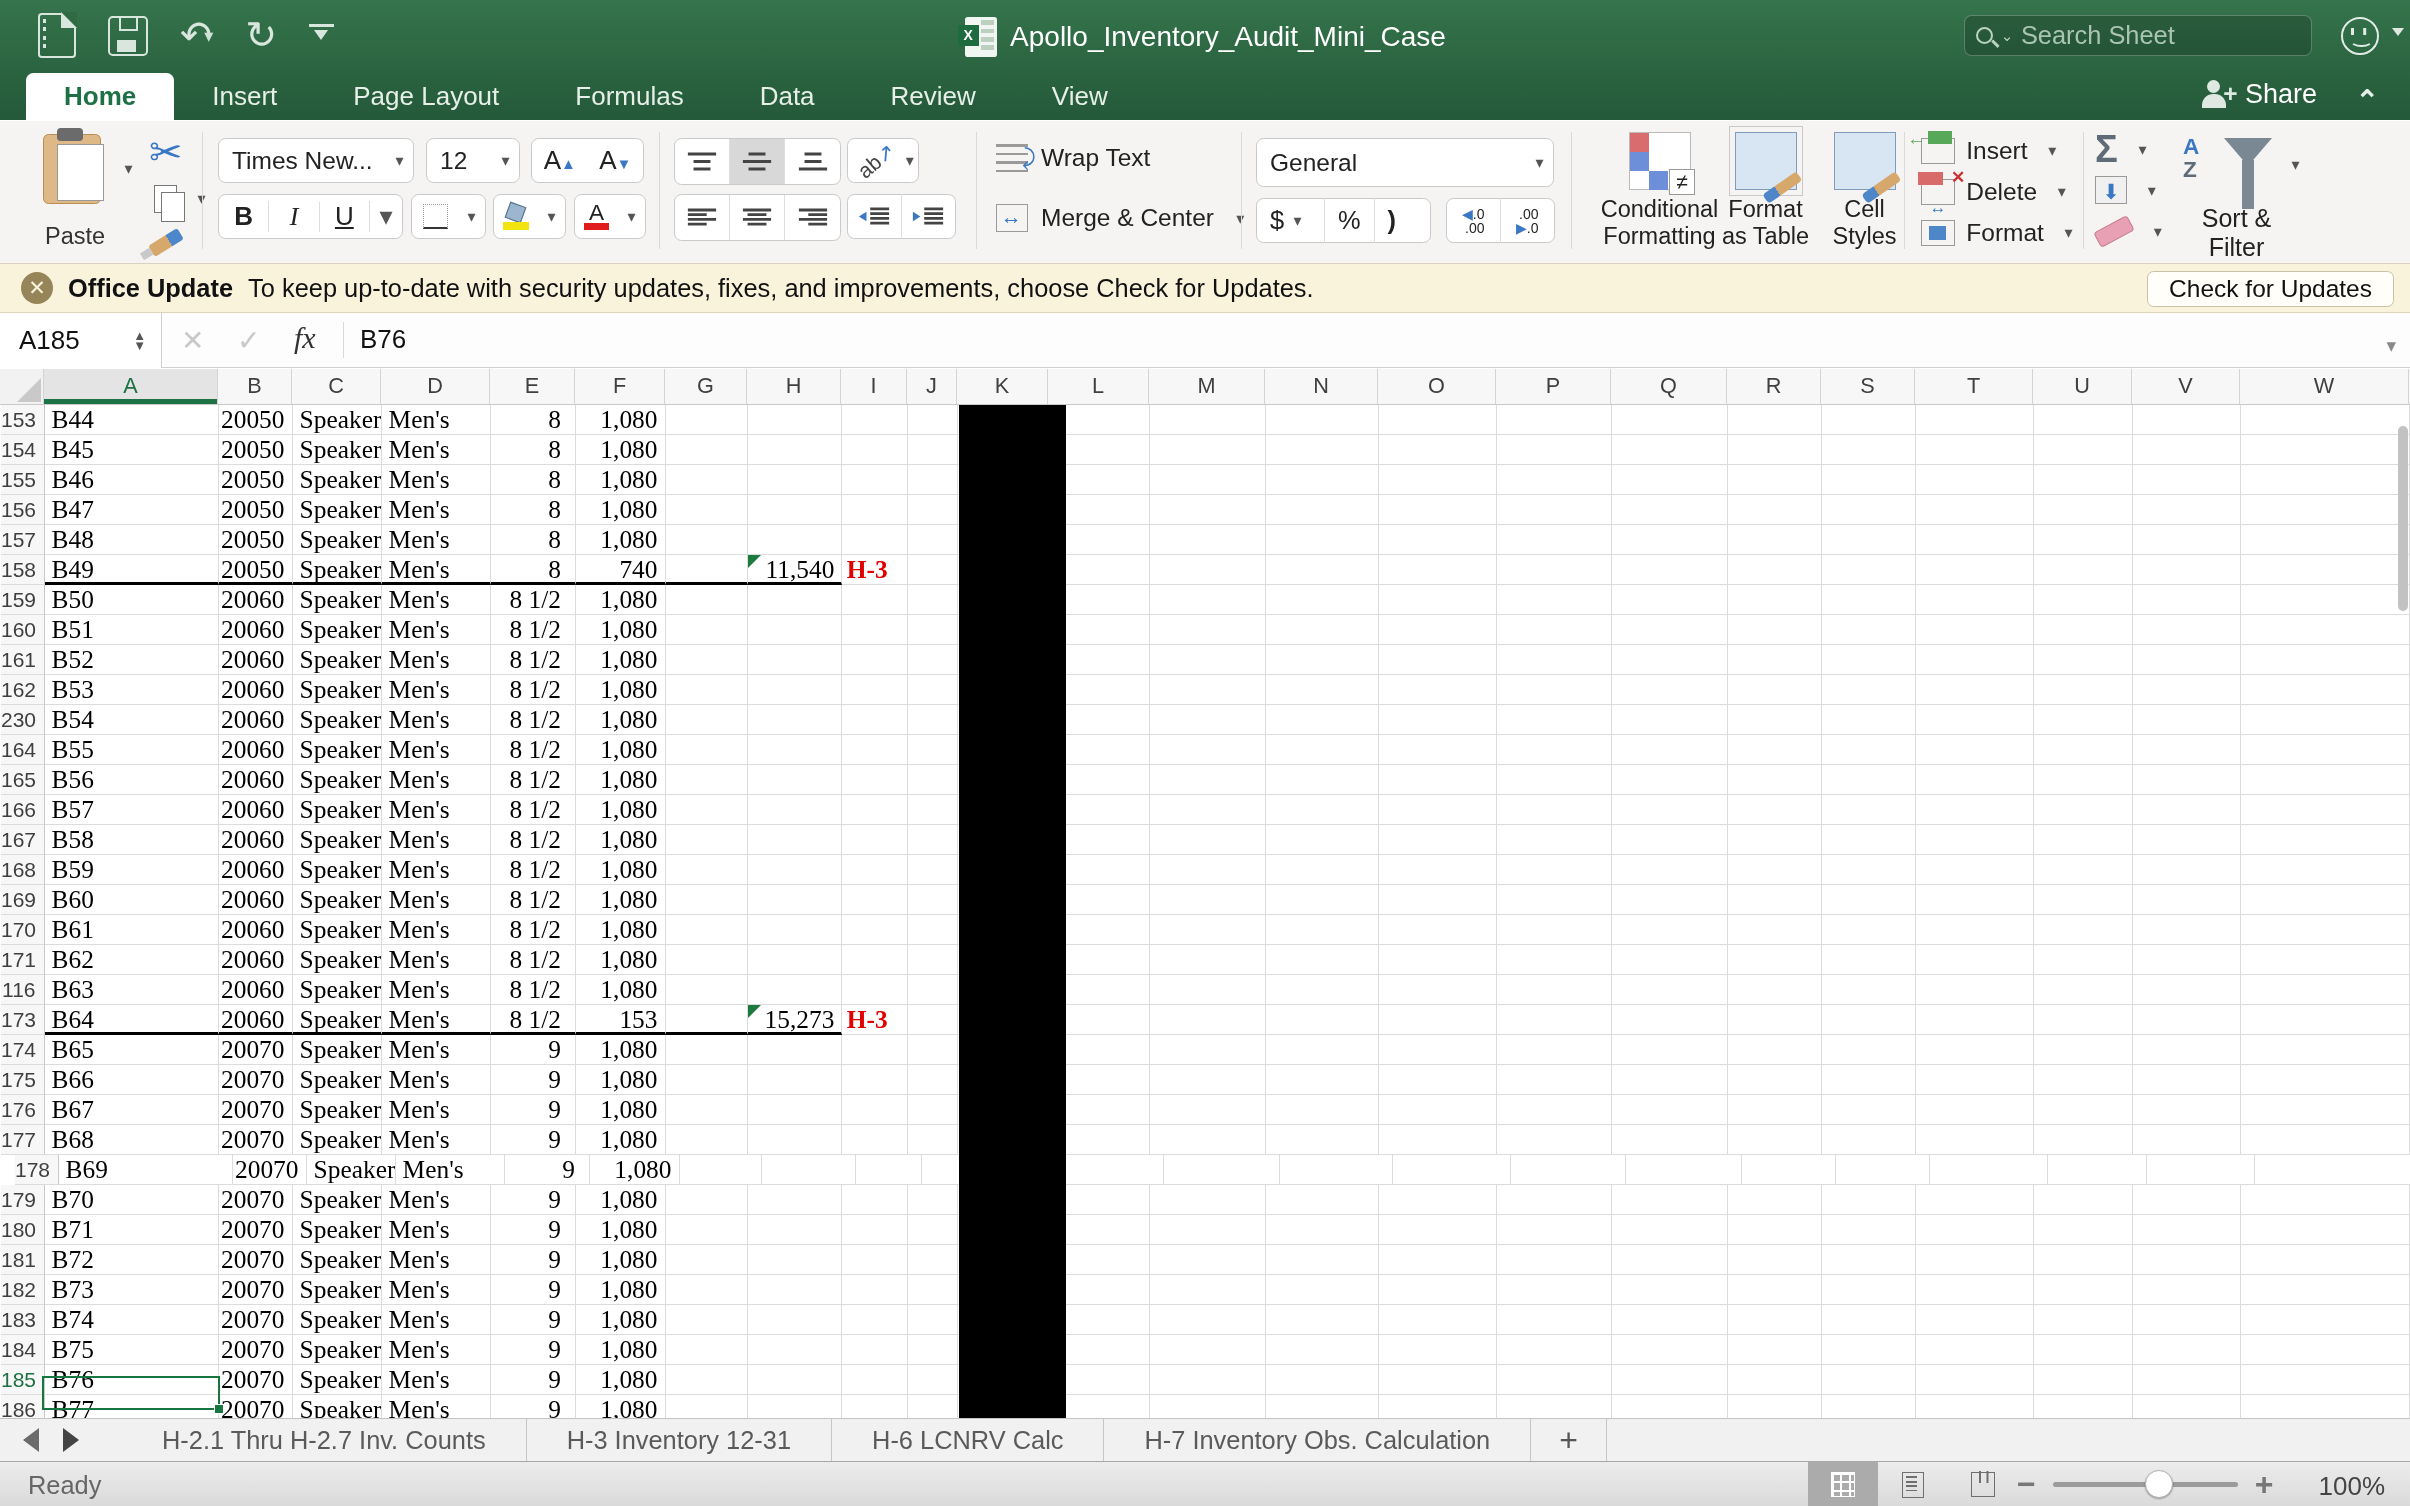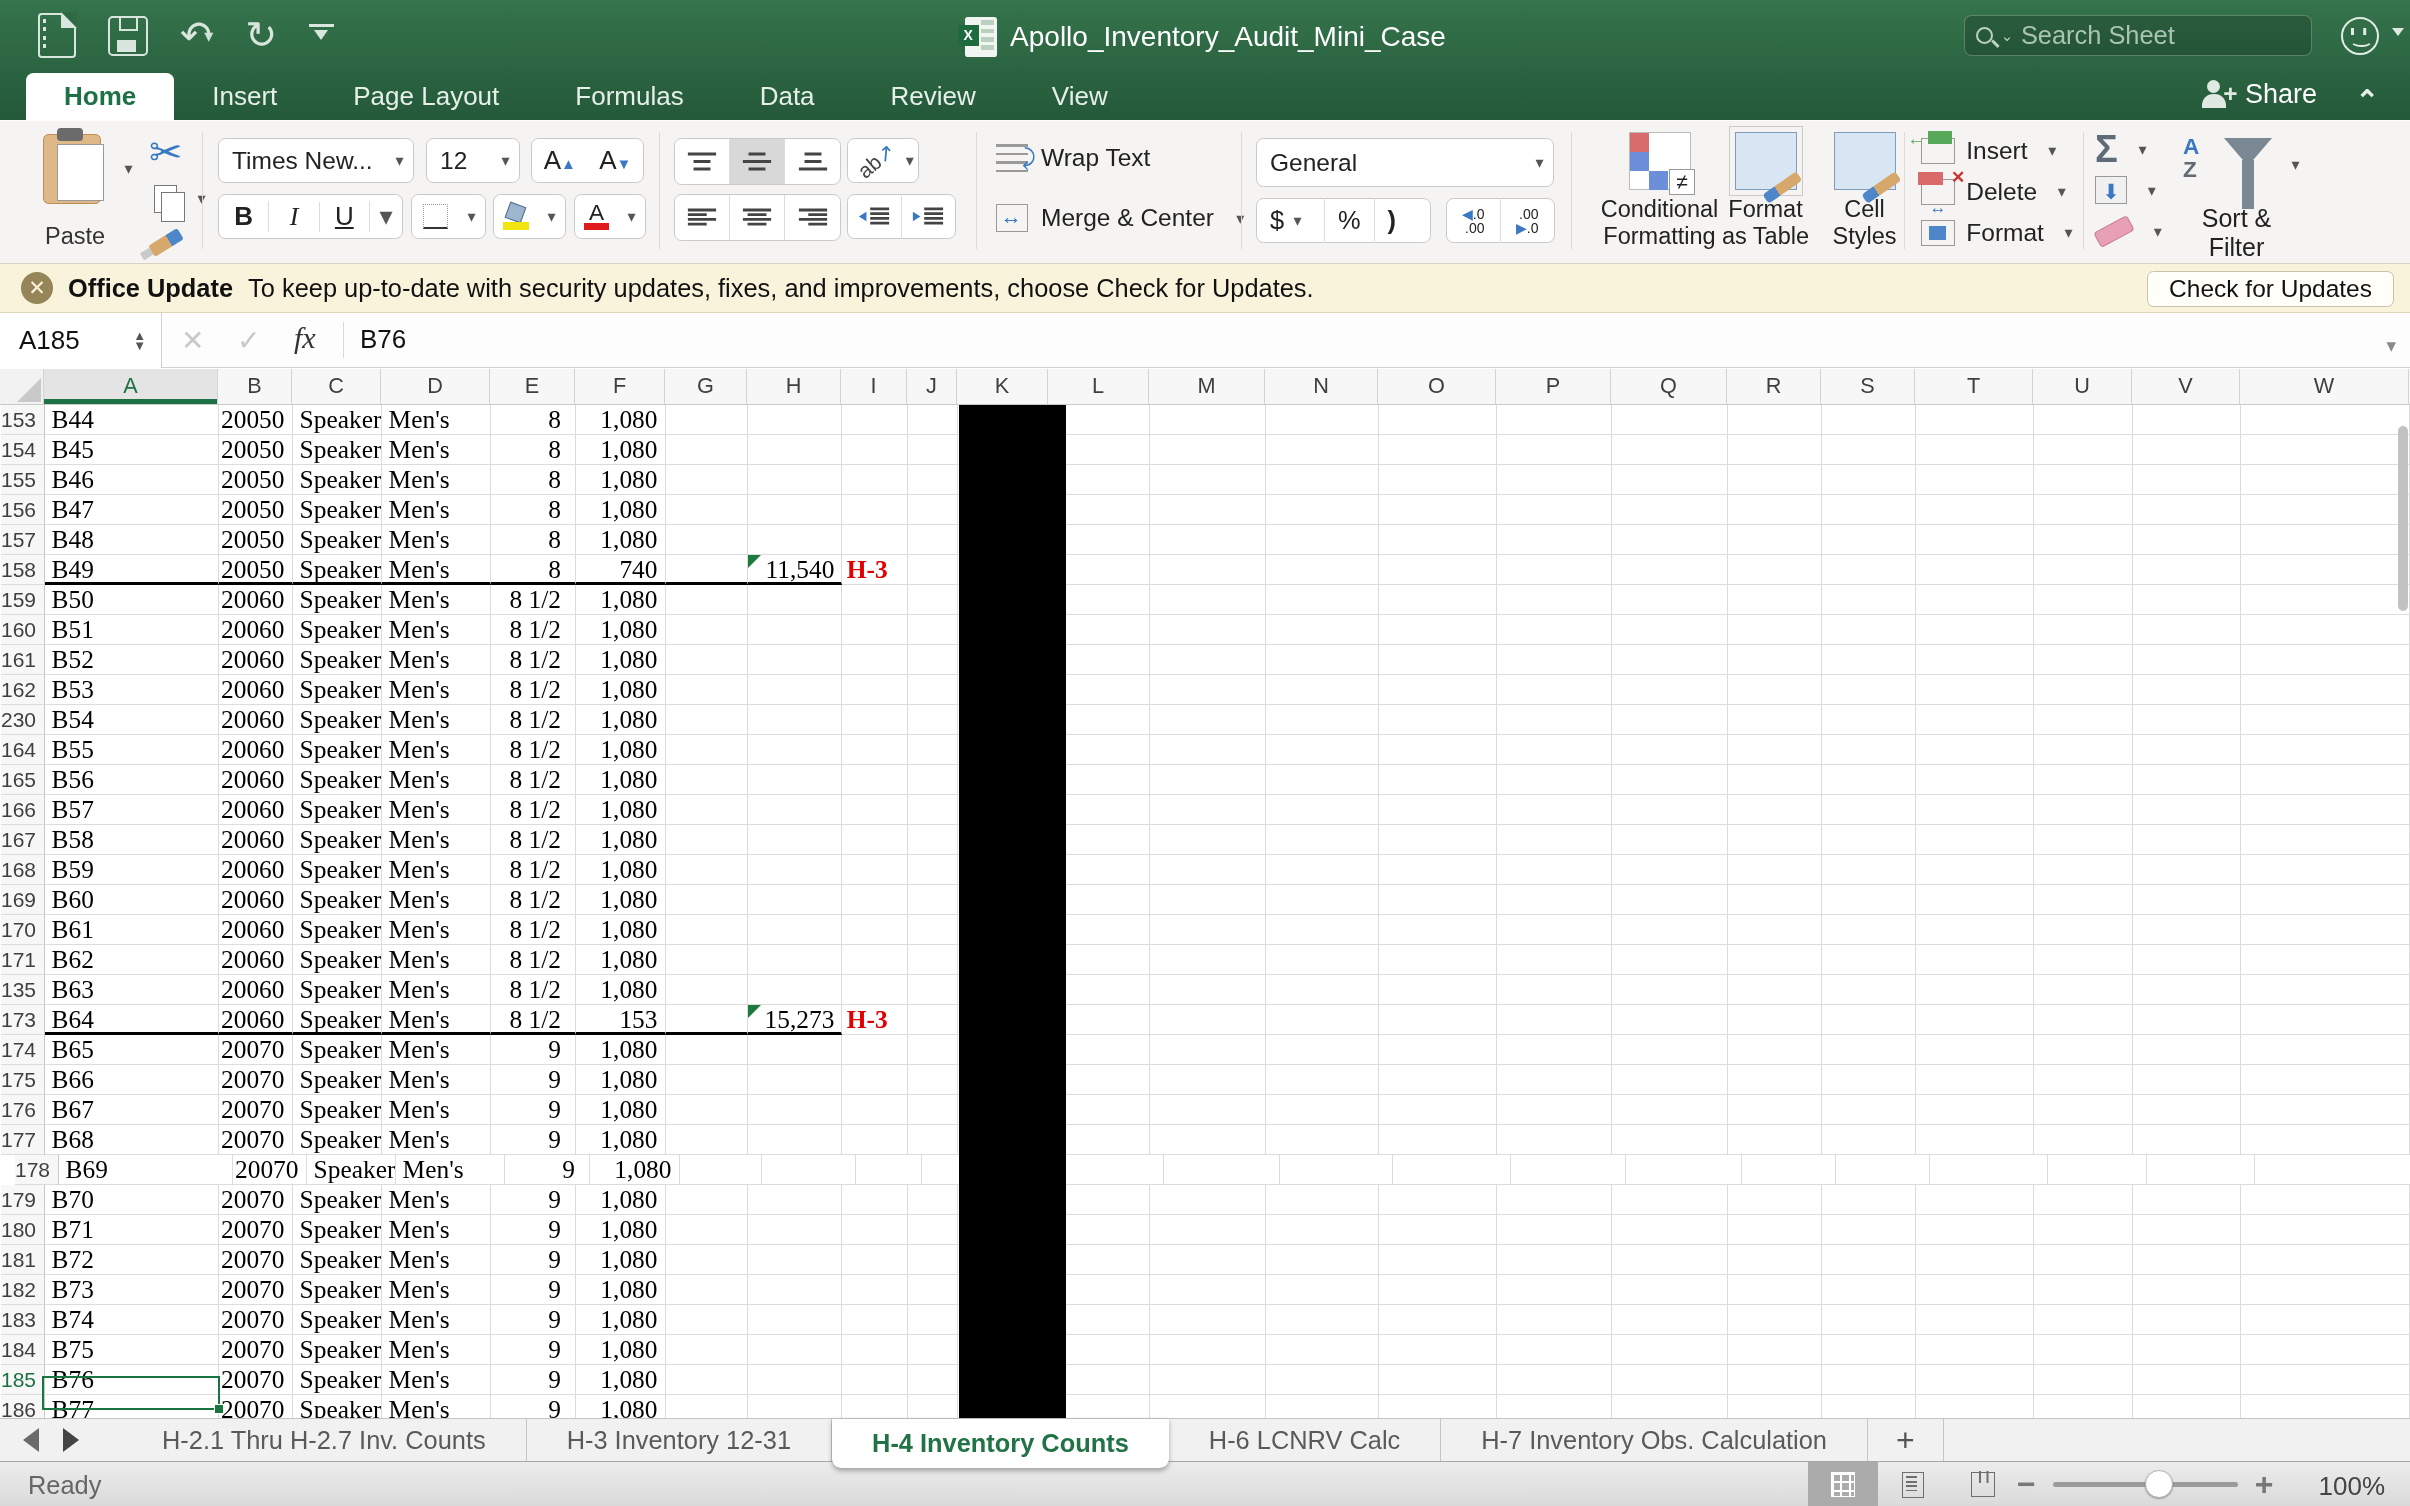--- a/index.html
+++ b/index.html
@@ -1061,21 +1061,21 @@
           <div class="cell" style="width: 115px;"></div>
           <div class="cell" style="width: 116px;"></div>
           <div class="cell" style="width: 94px;"></div>
           <div class="cell" style="width: 94px;"></div>
           <div class="cell" style="width: 118px;"></div>
           <div class="cell" style="width: 99px;"></div>
           <div class="cell" style="width: 108px;"></div>
           <div class="cell" style="width: 169px;"></div>
         </div>
         <div class="grow">
-          <div class="rownum" style="width: 44px;">135</div>
+          <div class="rownum" style="width: 44px;">116</div>
           <div class="cell al" style="width: 174px;">B63</div>
           <div class="cell ar" style="width: 74px;">20060</div>
           <div class="cell al" style="width: 89px;">Speaker</div>
           <div class="cell al" style="width: 109px;">Men's</div>
           <div class="cell ar pe" style="width: 85px;">8 1/2</div>
           <div class="cell ar" style="width: 90px;">1,080</div>
           <div class="cell" style="width: 82px;"></div>
           <div class="cell ar ph" style="width: 94px;"></div>
           <div class="cell" style="width: 66px;"></div>
           <div class="cell" style="width: 50px;"></div>
@@ -1466,21 +1466,20 @@
   <div class="vthumb"></div>
 
   <div class="sheettabs">
     <div class="navarrows">
       <span class="tri-l"></span>
       <span class="tri-r"></span>
     </div>
     <div class="stabs" id="sheetTabs">
         <div class="stab">H-2.1 Thru H-2.7 Inv. Counts</div>
         <div class="stab">H-3 Inventory 12-31</div>
-        <div class="stab active">H-4 Inventory Counts</div>
         <div class="stab">H-6 LCNRV Calc</div>
         <div class="stab">H-7 Inventory Obs. Calculation</div>
         <div class="addtab">+</div>
       </div>
   </div>
 
   <div class="statusbar">
     <span class="ready">Ready</span>
     <div class="views">
       <span class="viewbtn active">

